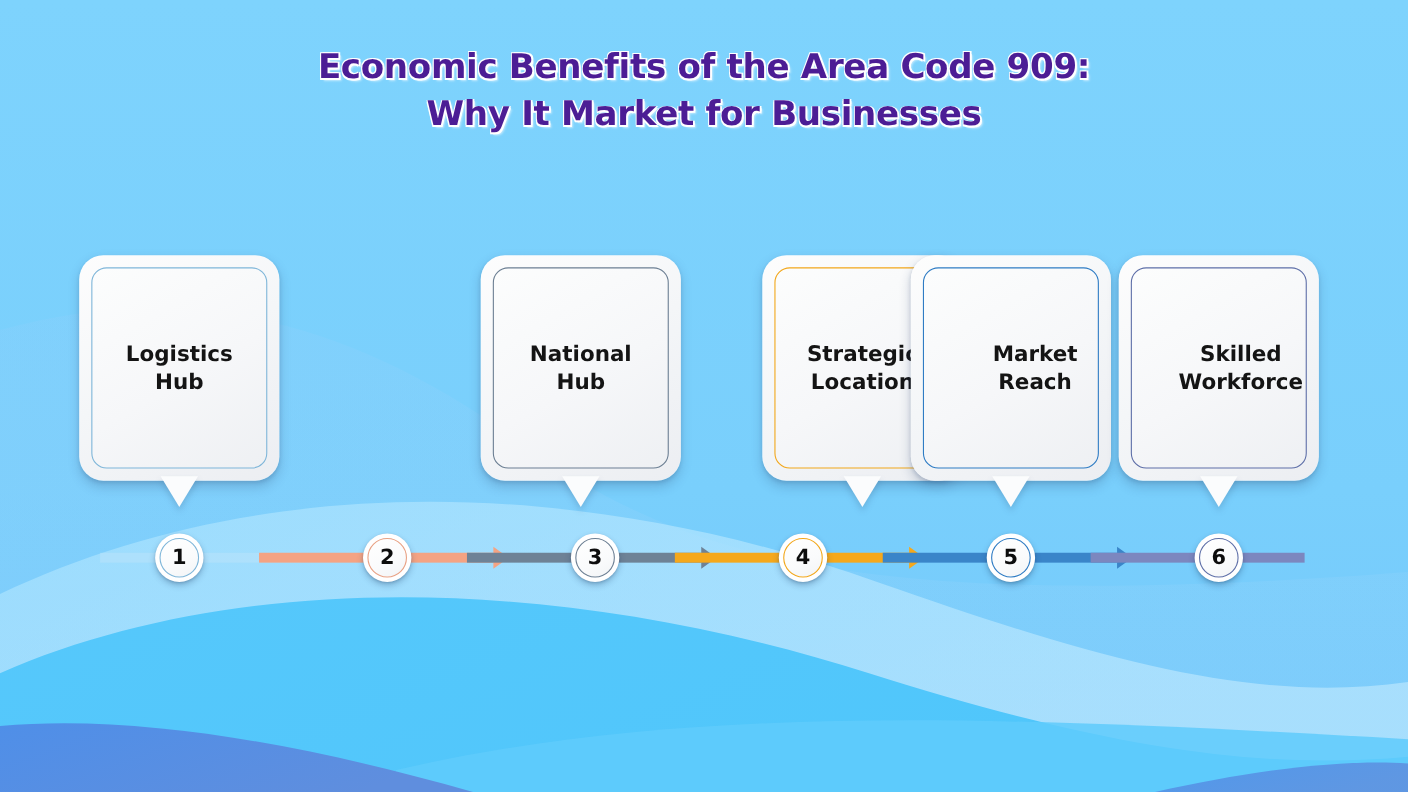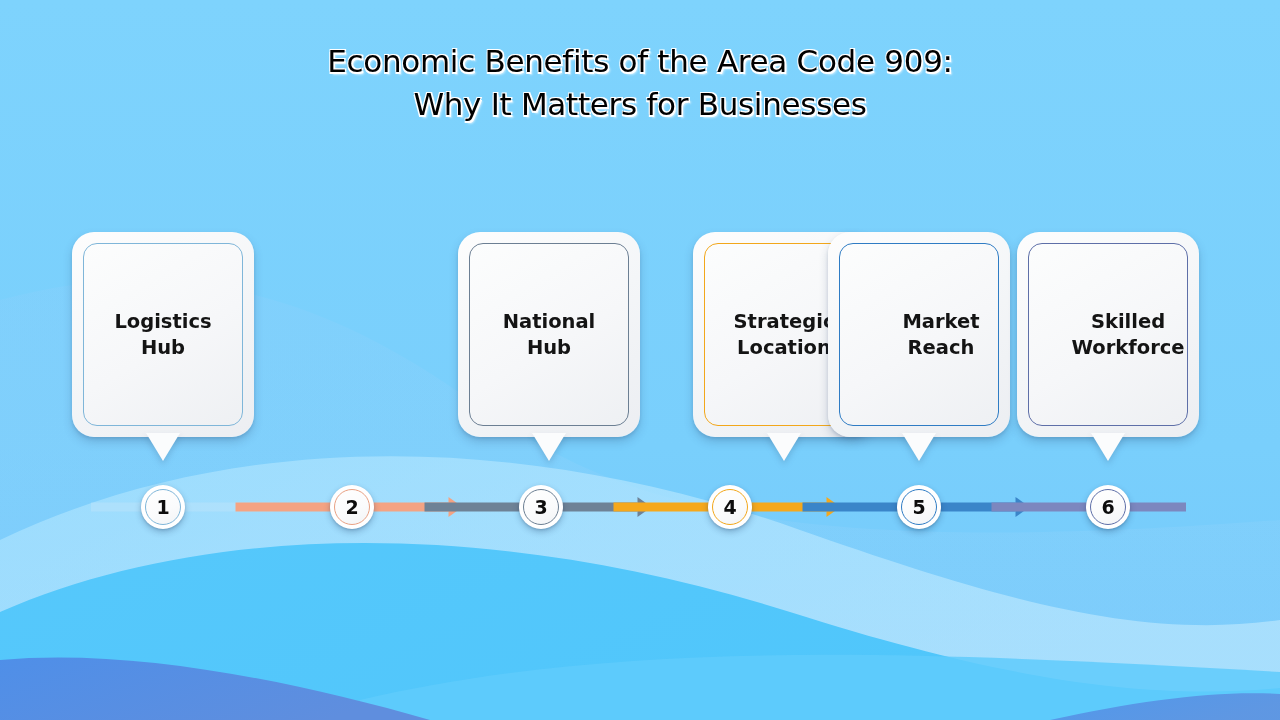--- a/index.html
+++ b/index.html
@@ -13,25 +13,25 @@
   
   #bg-waves { position:absolute; inset:0; width:1280px; height:720px; z-index:0; }
 
   
   #title-block {
     position:absolute; top:40px; left:0; width:1280px; z-index:5;
     text-align:center;
   }
   .title-line {
     font-family:"DejaVu Sans","Liberation Sans",sans-serif;
-    font-weight:normal;
+    font-weight:bold;
     font-size:31px;
     line-height:43px;
     letter-spacing:-0.3px;
-    color:#000000;
+    color:#4c1d95;
     text-shadow:
       1.6px 1.6px 0 #ffffff,
       -0.8px -0.8px 0 #ffffff,
       1.6px -0.8px 0 #ffffff,
       -0.8px 1.6px 0 #ffffff,
       2.5px 2.5px 2px rgba(255,255,255,0.55);
     white-space:nowrap;
   }
 
   
@@ -162,34 +162,34 @@
 
   <path d="M360,700 C620,640 900,650 1280,672 L1280,720 L360,720 Z" fill="#5fcbfb" opacity="0.85"></path>
 
   <path d="M0,660 C130,648 290,680 430,720 L0,720 Z" fill="url(#gIndigo)"></path>
 
   <path d="M1050,720 C1140,700 1220,690 1280,694 L1280,720 Z" fill="url(#gIndigo)" opacity="0.85"></path>
 </svg>
 
 <div id="title-block">
   <div class="title-line">Economic Benefits of the Area Code 909:</div>
-  <div class="title-line">Why It Matters for Businesses</div>
+  <div class="title-line">Why It Market for Businesses</div>
 </div>
 
 <div id="cards-strip">
     <div class="card-wrap" style="left: 0px;">
       <div class="card-outer">
         <div class="card-inner" style="border-color: rgb(127, 182, 217); align-items: center;">
           <div class="card-label">Logistics
 Hub</div>
         </div>
       </div>
       <div class="card-tail"></div>
     </div>
-    <div class="card-wrap" style="left: 386px; padding-left: 48px;">
+    <div class="card-wrap" style="left: 365px; padding-left: 48px;">
       <div class="card-outer">
         <div class="card-inner" style="border-color: rgb(108, 127, 147);">
           <div class="card-label">National
 Hub</div>
         </div>
       </div>
       <div class="card-tail"></div>
     </div>
     <div class="card-wrap" style="left: 583px; margin-left: 38px;">
       <div class="card-outer">

